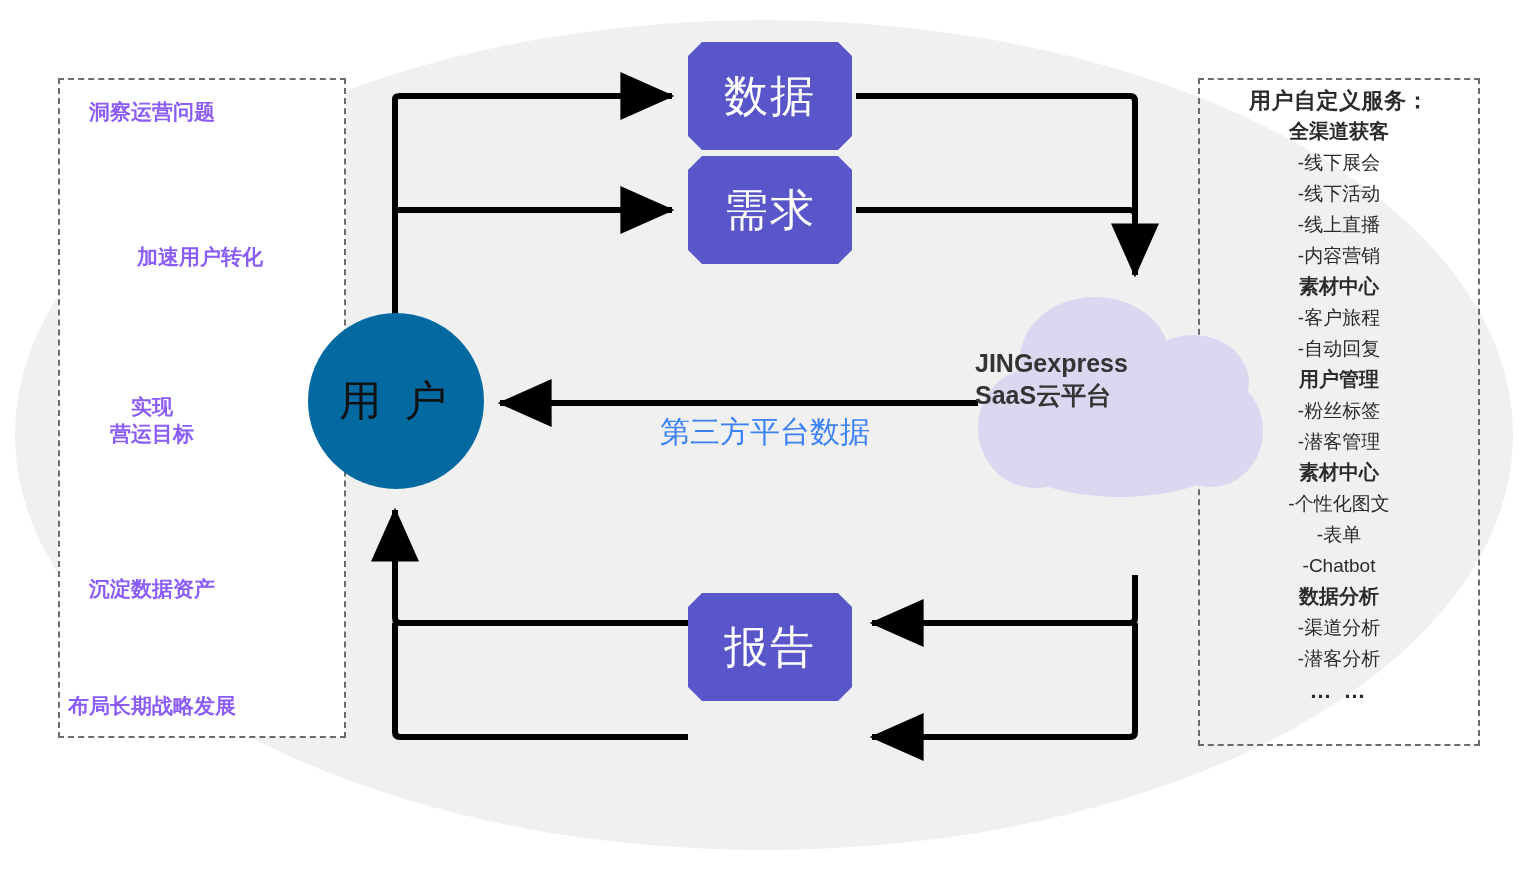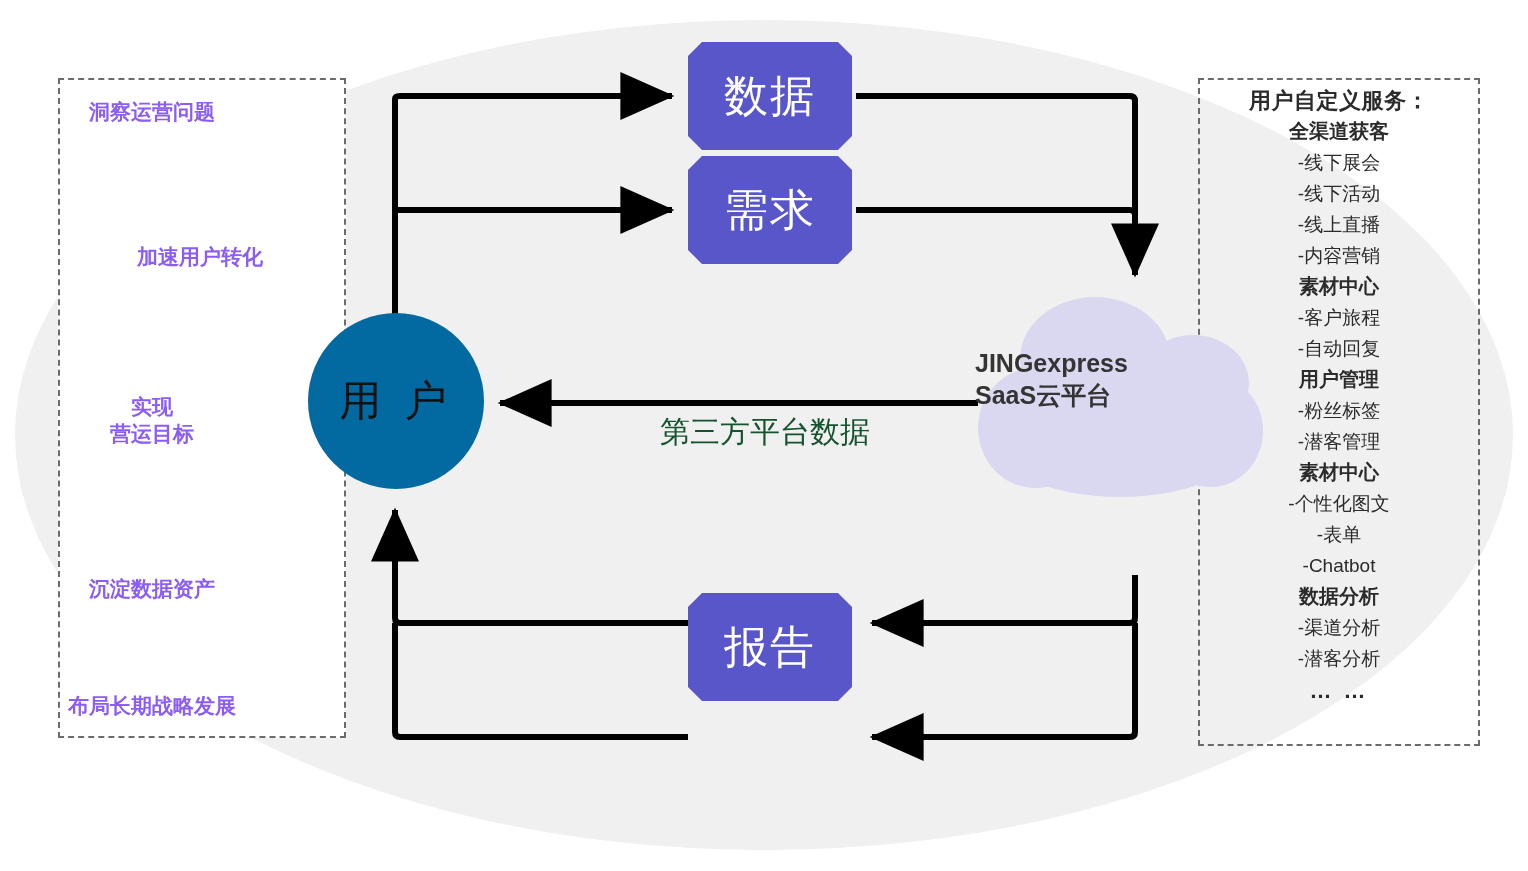--- a/index.html
+++ b/index.html
@@ -162,21 +162,21 @@
     line-height: 32px;
   }
 
   
   .mid-caption {
     position: absolute;
     left: 595px;
     top: 412px;
     width: 340px;
     text-align: center;
-    color: #14532d;
+    color: #3b82f6;
     font-size: 30px;
   }
 </style>
 </head>
 <body>
 
 <div id="stage">
 
   <div class="bg-ellipse"></div>
 

